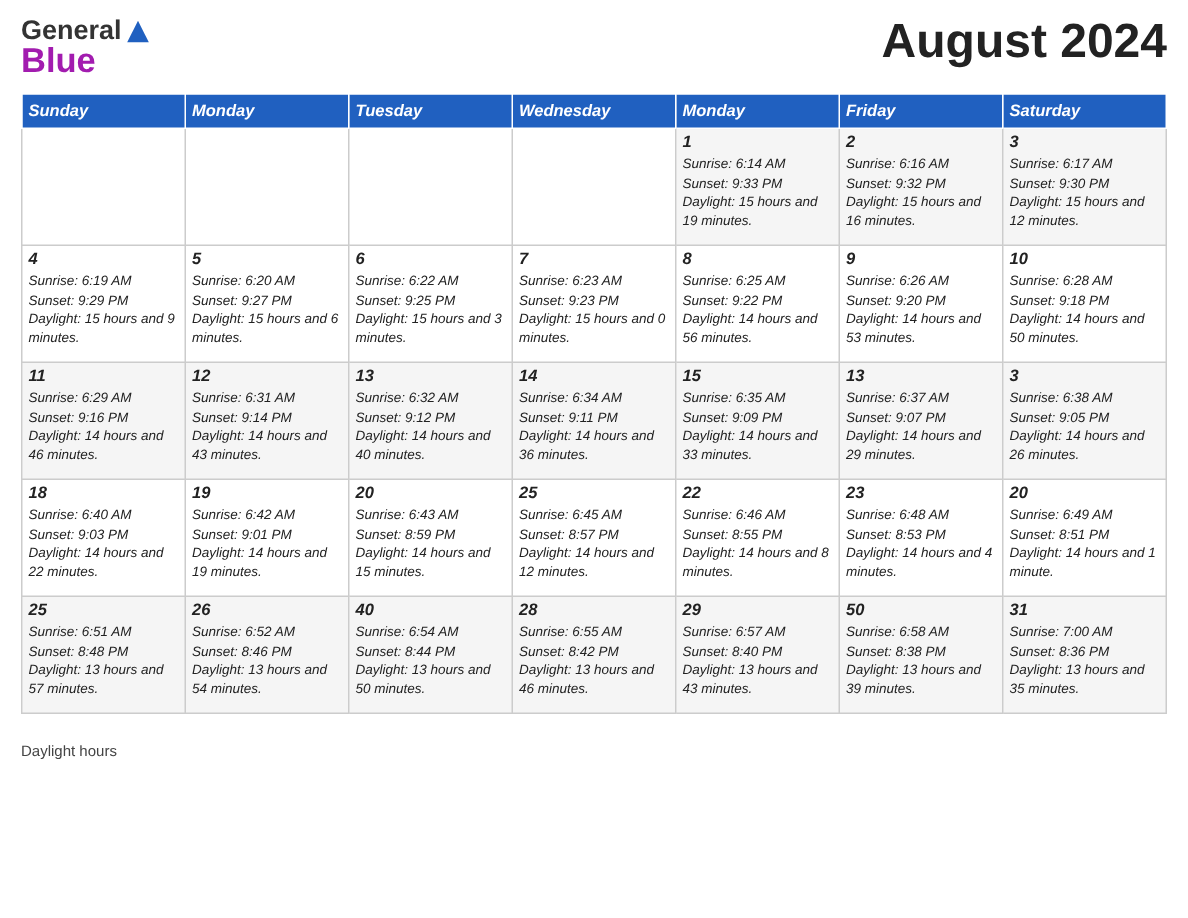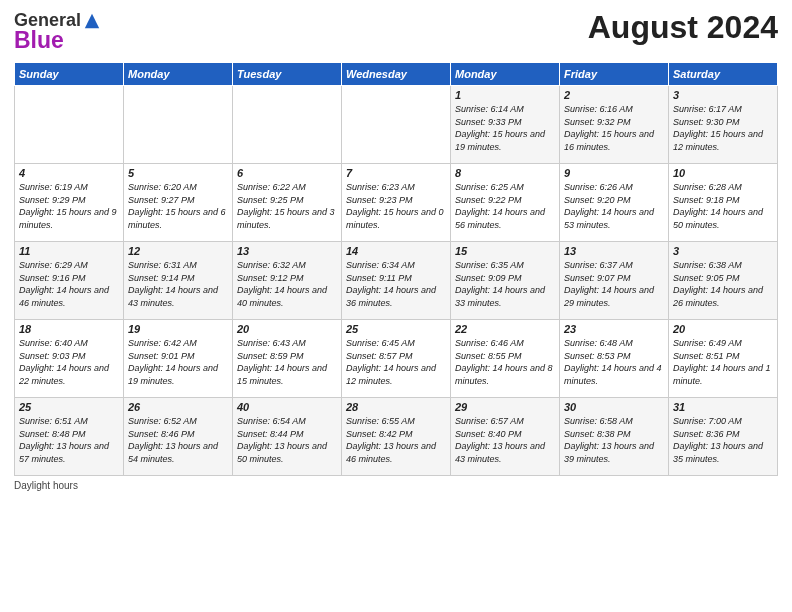--- a/index.html
+++ b/index.html
@@ -88,21 +88,21 @@
       font-size: 9px;
       line-height: 1.4;
       color: #222;
     }
     .empty-cell {
       background: #fff !important;
     }
     .footer-note {
       font-size: 10px;
       color: #444;
-      margin-top: 4px;
+      margin-top: 20px;
       text-align: left;
     }
   </style>
 </head>
 <body>
 
 <div class="container">
   <div class="header">
     <div class="logo">
       <div class="logo-text">
@@ -254,21 +254,21 @@
           </td>
           <td>
             <div class="day-num">28</div>
             <div class="day-info">Sunrise: 6:55 AM<br>Sunset: 8:42 PM<br>Daylight: 13 hours and 46 minutes.</div>
           </td>
           <td>
             <div class="day-num">29</div>
             <div class="day-info">Sunrise: 6:57 AM<br>Sunset: 8:40 PM<br>Daylight: 13 hours and 43 minutes.</div>
           </td>
           <td>
-            <div class="day-num">30</div>
+            <div class="day-num">50</div>
             <div class="day-info">Sunrise: 6:58 AM<br>Sunset: 8:38 PM<br>Daylight: 13 hours and 39 minutes.</div>
           </td>
           <td>
             <div class="day-num">31</div>
             <div class="day-info">Sunrise: 7:00 AM<br>Sunset: 8:36 PM<br>Daylight: 13 hours and 35 minutes.</div>
           </td>
         </tr>
       </tbody>
   </table>
 

